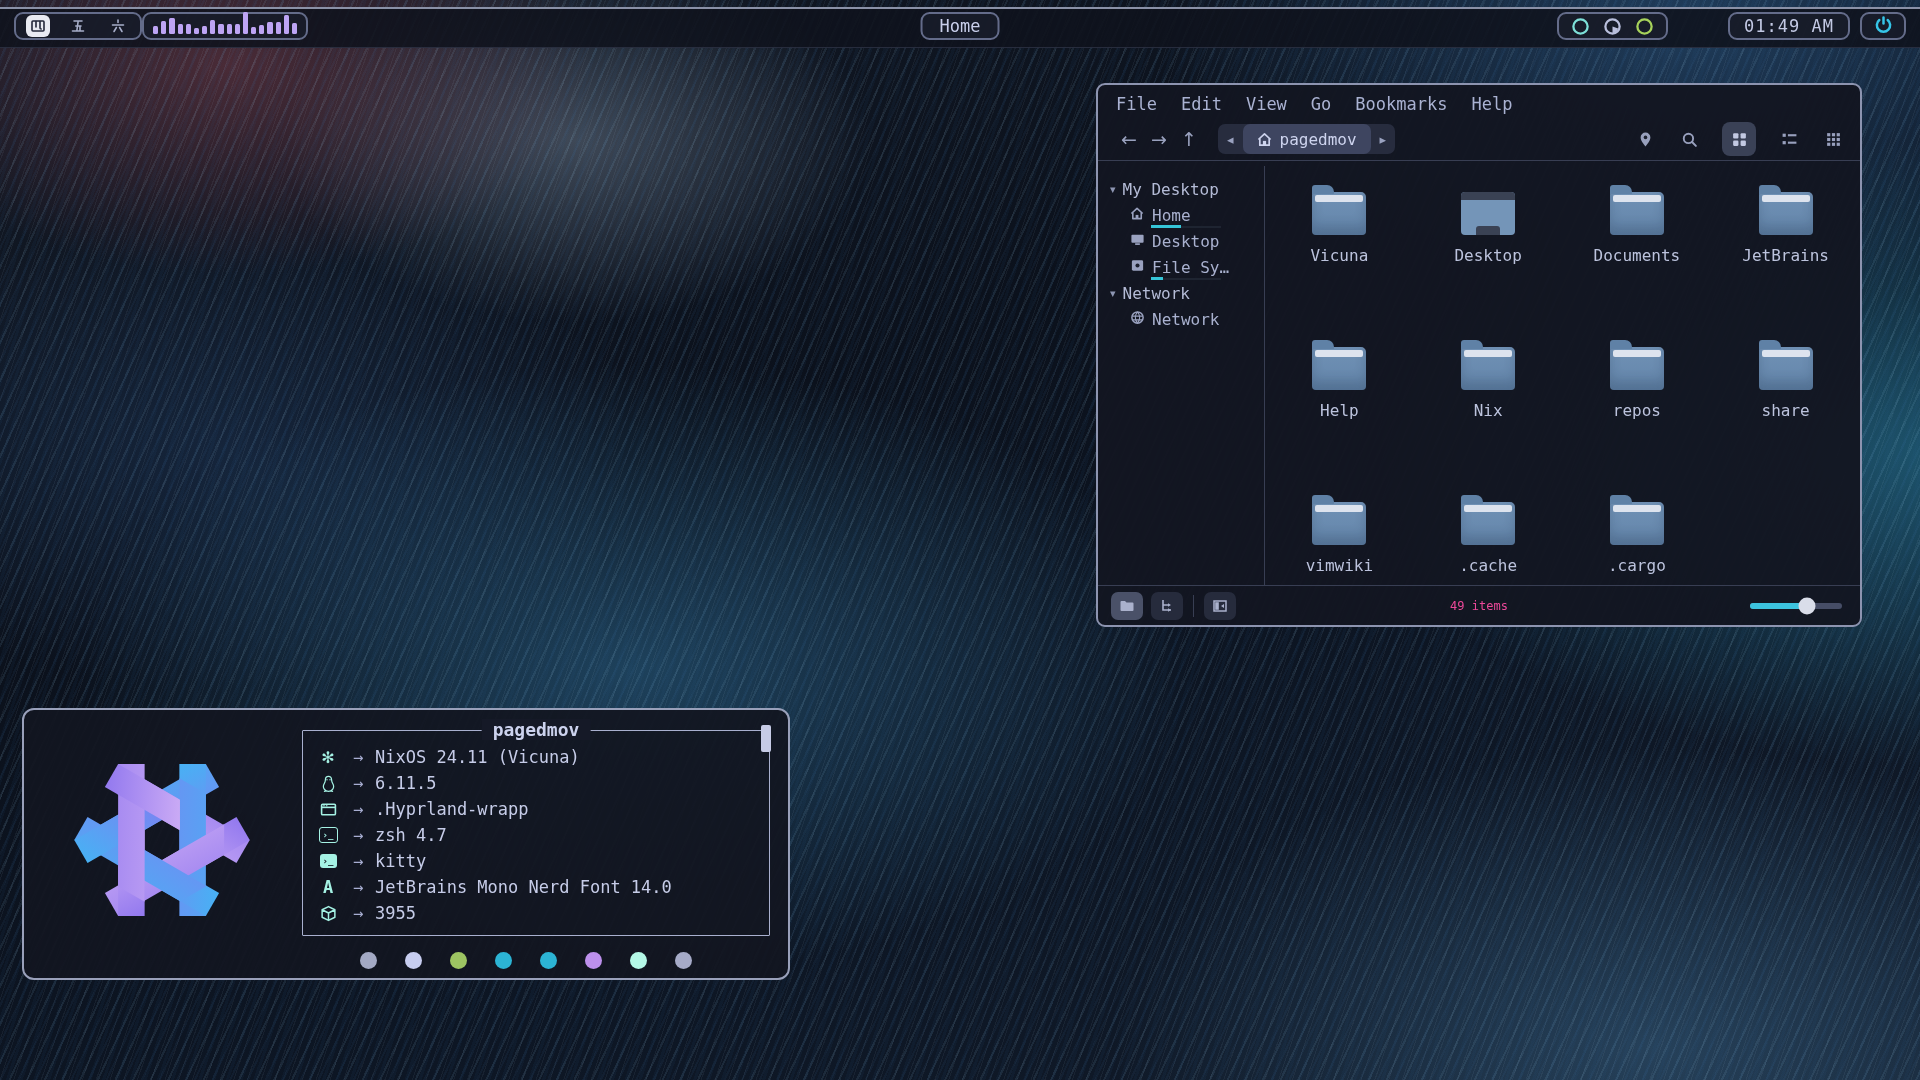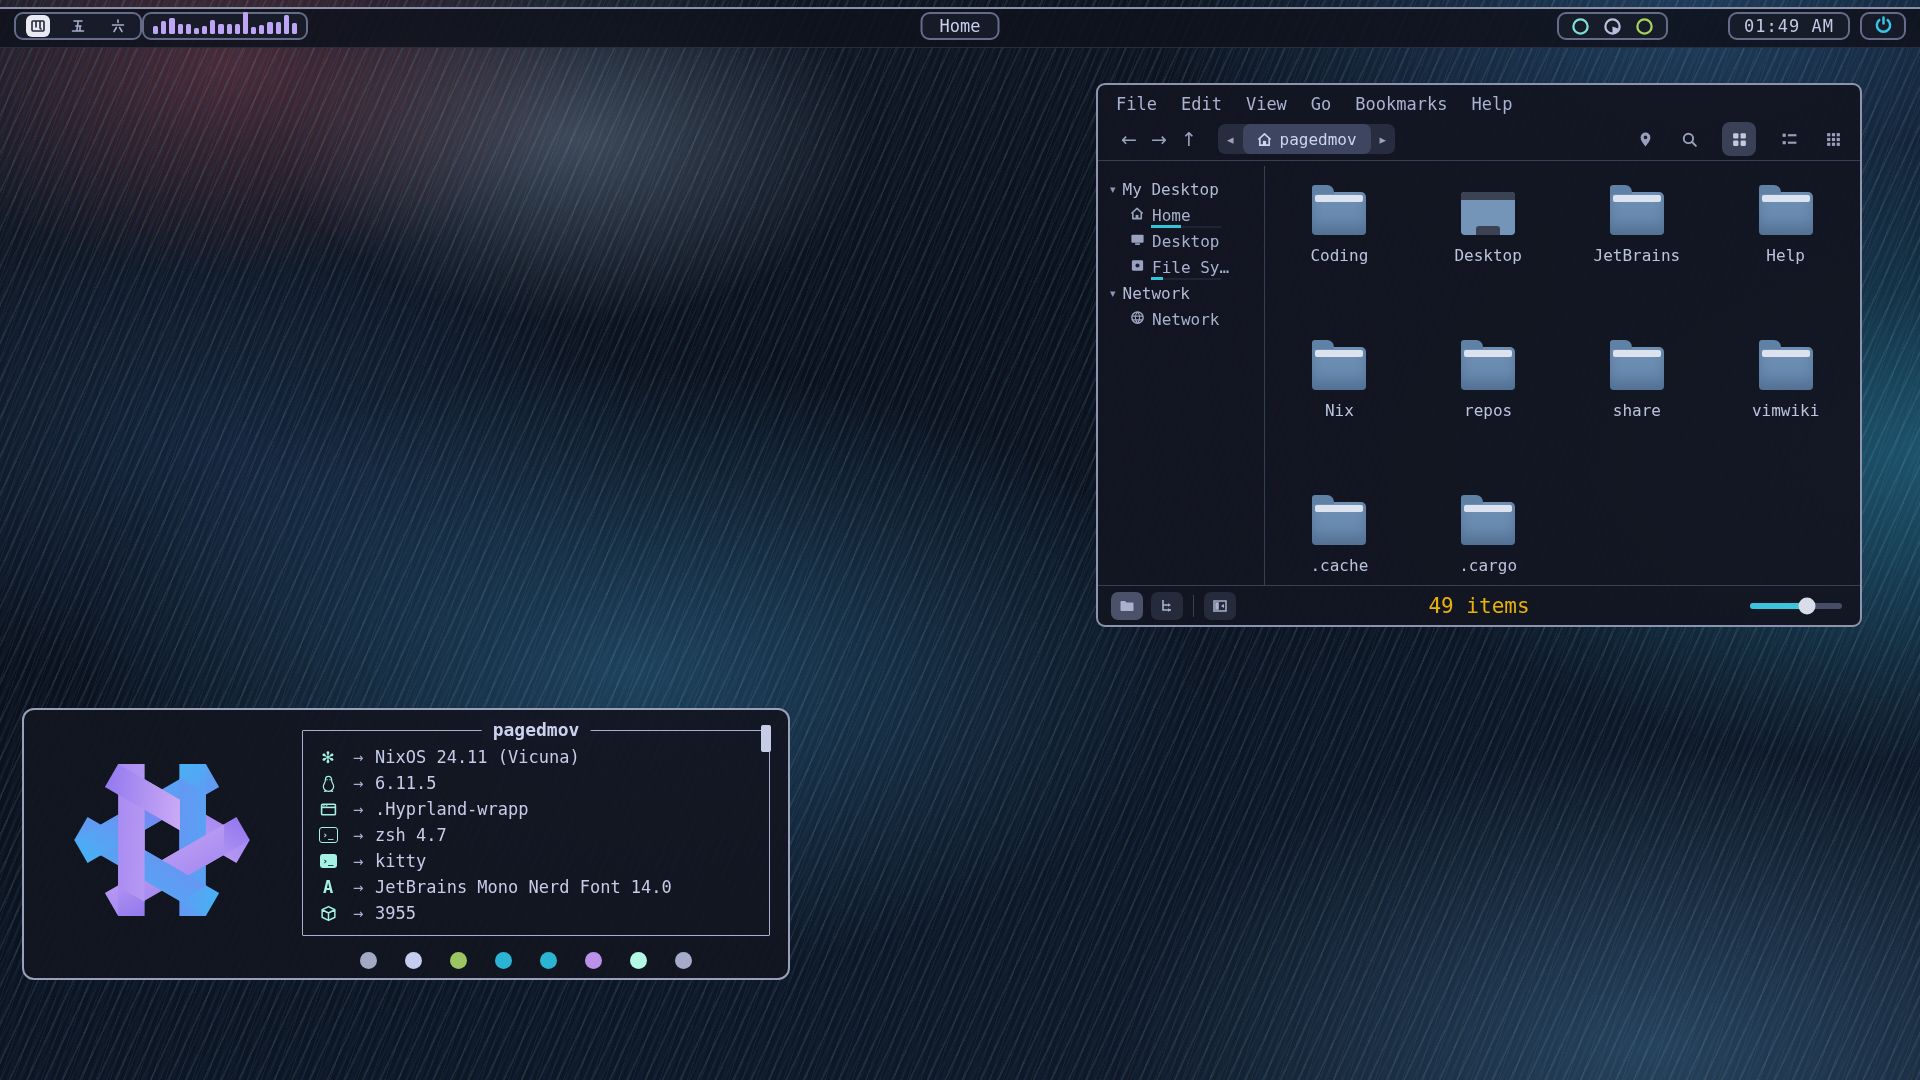--- a/index.html
+++ b/index.html
@@ -74,21 +74,21 @@
   .ficon::after{content:"";position:absolute;top:3px;left:3px;right:3px;height:7px;background:#dde3ee;border-radius:2px;}
   .dicon{position:relative;width:54px;height:43px;margin-top:10px;border-radius:4px;background:#7495b8;overflow:hidden;}
   .dicon::before{content:"";position:absolute;top:0;left:0;right:0;height:8px;background:#3a4254;}
   .dicon::after{content:"";position:absolute;bottom:0;left:15px;right:15px;height:9px;background:#3a4254;border-radius:3px 3px 0 0;}
   .fm-status{position:absolute;left:0;right:0;bottom:0;height:40px;border-top:1px solid #383e53;
     display:flex;align-items:center;padding:0 13px;box-sizing:border-box;}
   .st-btn{width:32px;height:28px;background:#262b3c;border-radius:7px;display:flex;align-items:center;justify-content:center;margin-right:8px;}
   .st-btn.active{background:#4a5168;}
   .st-btn svg{width:16px;height:16px;}
   .st-sep{width:1px;height:22px;background:#383e53;margin:0 10px 0 2px;}
-  .items-count{position:absolute;left:50%;transform:translateX(-50%);font-size:21px;color:#eab308;}
+  .items-count{position:absolute;left:50%;transform:translateX(-50%);font-size:12px;color:#ec4899;}
   .zoom-slider{position:absolute;right:18px;top:50%;width:92px;height:6px;transform:translateY(-50%);}
   .zs-track{position:absolute;inset:0;background:#464d66;border-radius:3px;}
   .zs-fill{position:absolute;left:0;top:0;bottom:0;background:#3cc3de;border-radius:3px;}
   .zs-knob{position:absolute;top:50%;width:17px;height:17px;background:#d9dde9;border-radius:50%;transform:translate(-50%,-50%);}
   
   .term{position:absolute;left:22px;top:708px;width:768px;height:272px;box-sizing:border-box;
     background:rgba(18,22,32,.93);border:2px solid #99a0ba;border-radius:12px;}
   .nix-logo{position:absolute;left:36px;top:28px;width:204px;height:204px;}
   .cursor{position:absolute;right:17px;top:15px;width:10px;height:27px;background:#c6cbe6;border-radius:2px;}
   .fetch-box{position:absolute;left:278px;top:20px;width:468px;border:1.5px solid #a9b0cf;border-radius:1px;padding:13px 8px 9px 12px;box-sizing:border-box;}
@@ -298,25 +298,29 @@
             <span><svg viewBox="0 0 16 16">
                 <circle cx="8" cy="8" r="6" fill="none" stroke="#9aa2c0" stroke-width="1.6"></circle>
                 <path d="M2.5 6.5 H13.5 M3 10.5 H13 M8 2 a9 9 0 0 1 0 12 M8 2 a9 9 0 0 0 0 12" fill="none" stroke="#9aa2c0" stroke-width="1.2"></path>
               </svg></span>
             <span class="side-lbl">Network</span>
           </div>
         </div>
       <div class="fm-grid" id="grid-box">
           <div class="folder-cell">
             <div class="ficon"></div>
-            <div class="lbl">Coding</div>
+            <div class="lbl">Vicuna</div>
           </div>
           <div class="folder-cell">
             <div class="dicon"></div>
             <div class="lbl">Desktop</div>
+          </div>
+          <div class="folder-cell">
+            <div class="ficon"></div>
+            <div class="lbl">Documents</div>
           </div>
           <div class="folder-cell">
             <div class="ficon"></div>
             <div class="lbl">JetBrains</div>
           </div>
           <div class="folder-cell">
             <div class="ficon"></div>
             <div class="lbl">Help</div>
           </div>
           <div class="folder-cell">

